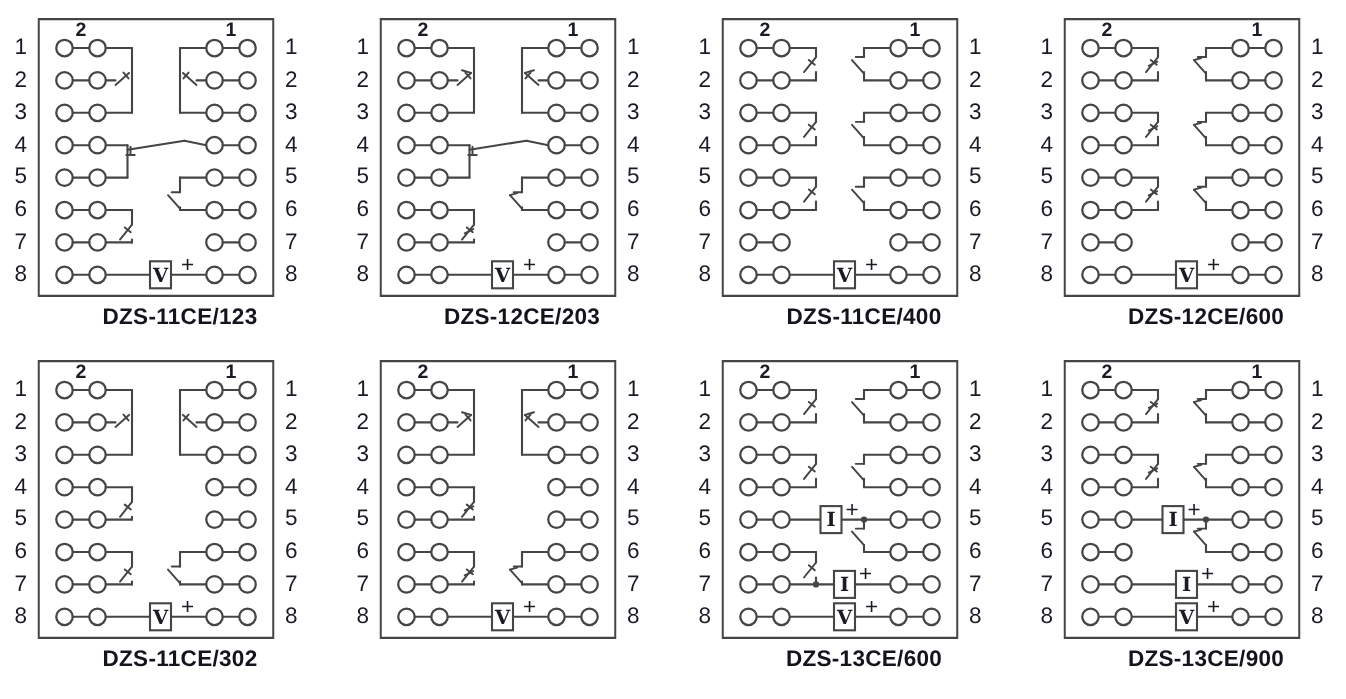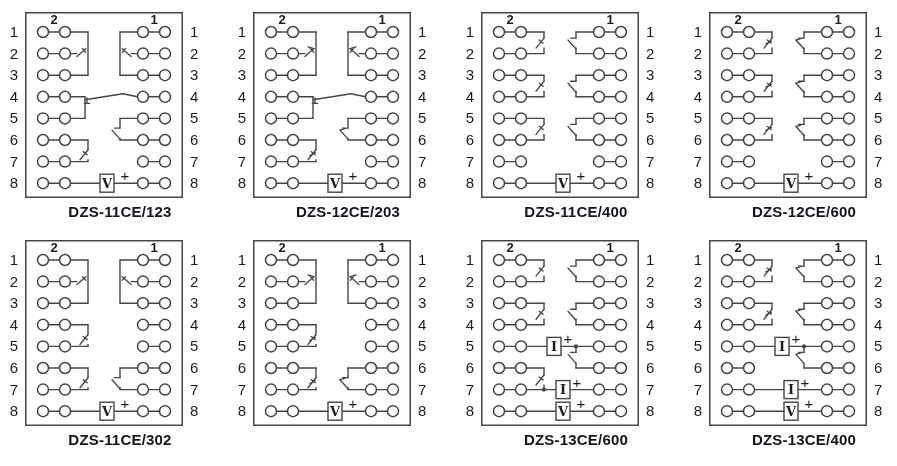--- a/index.html
+++ b/index.html
@@ -990,15 +990,15 @@
       <div class="numcol right">
         <div class="num" style="top: 11px;">1</div>
         <div class="num" style="top: 32.6px;">2</div>
         <div class="num" style="top: 54.2px;">3</div>
         <div class="num" style="top: 75.8px;">4</div>
         <div class="num" style="top: 97.4px;">5</div>
         <div class="num" style="top: 119px;">6</div>
         <div class="num" style="top: 140.6px;">7</div>
         <div class="num" style="top: 162.2px;">8</div>
       </div>
-      <div class="panel-label">DZS-13CE/400</div>
+      <div class="panel-label">DZS-13CE/900</div>
     </div>
   </div>
 
 </body></html>

